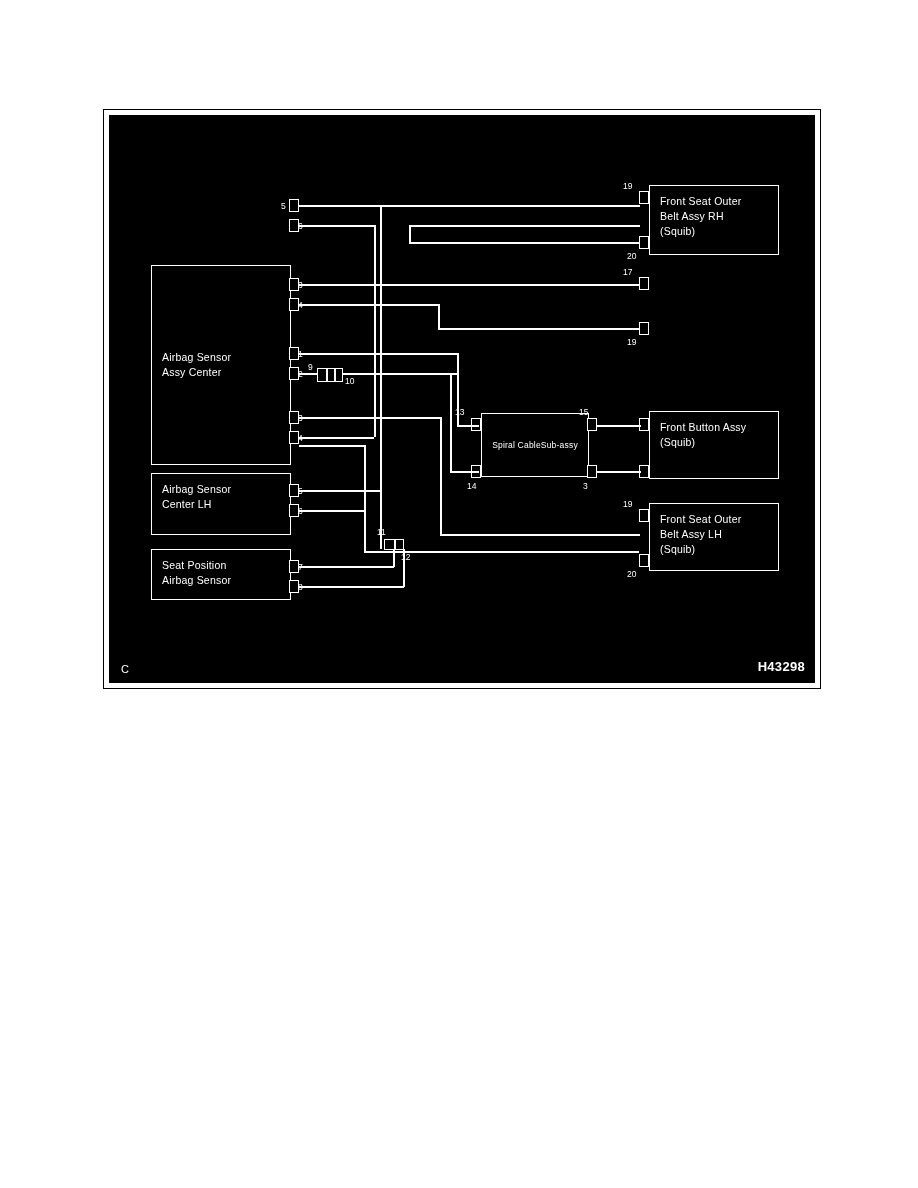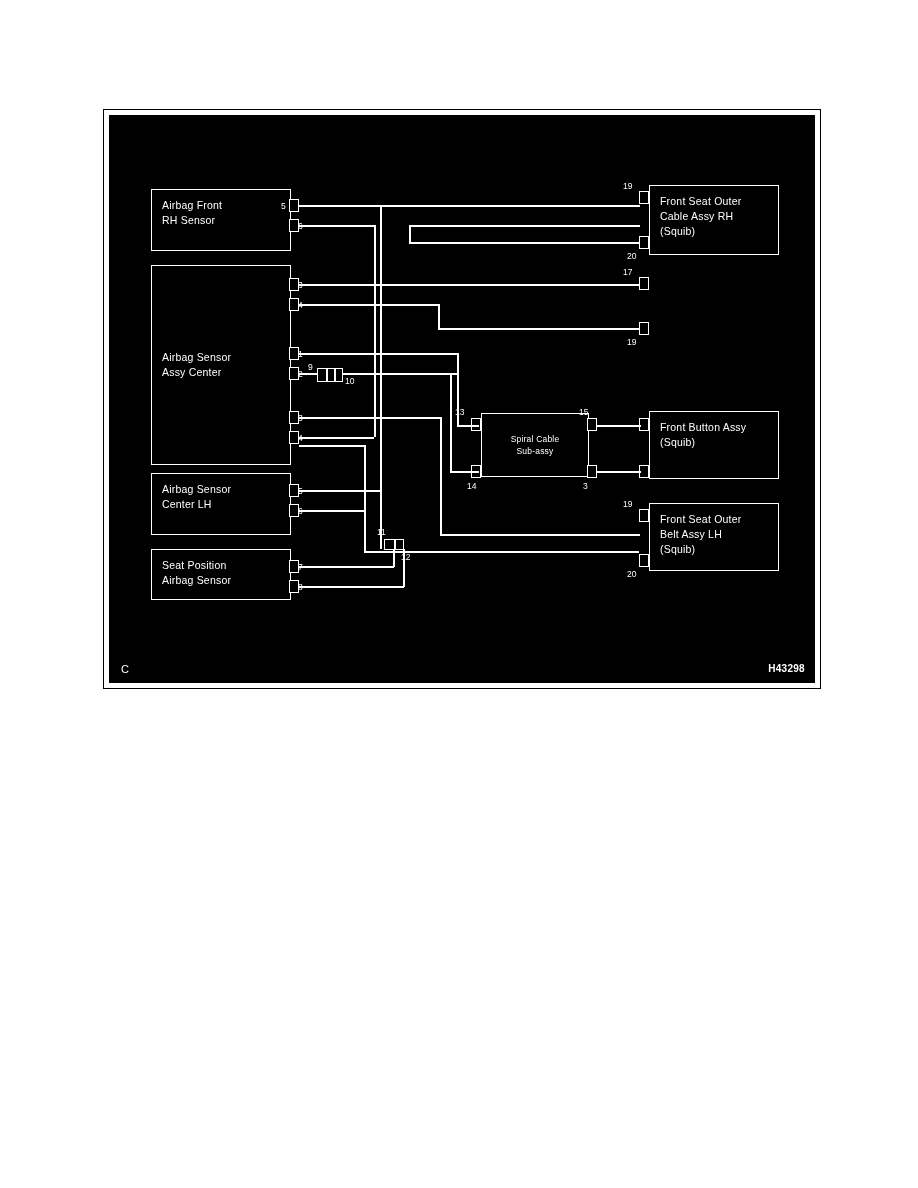--- a/index.html
+++ b/index.html
@@ -101,36 +101,32 @@
   }
 
   .corner-letter {
     position: absolute;
     color: #ffffff;
     font-size: 11px;
   }
   .fig-code {
     position: absolute;
     color: #ffffff;
-    font-size: 10px;
+    font-size: 13px;
     font-weight: bold;
     letter-spacing: 0.3px;
   }
 </style>
 </head>
 <body>
 
 <div id="figure-outline"></div>
 
 <div id="figure">
 
-  <div class="node" style="left:42px; top:74px; width:140px; height:62px;">
-    <span class="line">Airbag Front</span>
-    <span class="line">RH Sensor</span>
-  </div>
   <div class="pin-box" style="left:180px; top:84px;"></div>
   <div class="pin-label" style="left:172px; top:86px;">5</div>
   <div class="pin-box" style="left:180px; top:104px;"></div>
   <div class="pin-label" style="left:189px; top:106px;">6</div>
 
   <div class="node" style="left:42px; top:150px; width:140px; height:200px; display:flex; flex-direction:column; justify-content:center;">
     <span class="line">Airbag Sensor</span>
     <span class="line">Assy Center</span>
   </div>
   <div class="pin-box" style="left:180px; top:163px;"></div>
@@ -159,36 +155,36 @@
 
   <div class="node" style="left:42px; top:434px; width:140px; height:51px;">
     <span class="line">Seat Position</span>
     <span class="line">Airbag Sensor</span>
   </div>
   <div class="pin-box" style="left:180px; top:445px;"></div>
   <div class="pin-label" style="left:189px; top:447px;">7</div>
   <div class="pin-box" style="left:180px; top:465px;"></div>
   <div class="pin-label" style="left:189px; top:467px;">8</div>
 
-  <div class="node center-text" style="left:372px; top:298px; width:108px; height:64px; flex-direction:column;">
+  <div class="node center-text" style="left:372px; top:298px; width:108px; height:64px; flex-direction:row;">
     <span class="line">Spiral Cable</span>
     <span class="line">Sub-assy</span>
   </div>
   <div class="pin-box" style="left:362px; top:303px;"></div>
   <div class="pin-label" style="left:346px; top:292px;">13</div>
   <div class="pin-box" style="left:362px; top:350px;"></div>
   <div class="pin-label" style="left:358px; top:366px;">14</div>
   <div class="pin-box" style="left:478px; top:303px;"></div>
   <div class="pin-label" style="left:470px; top:292px;">15</div>
   <div class="pin-box" style="left:478px; top:350px;"></div>
   <div class="pin-label" style="left:474px; top:366px;">3</div>
 
   <div class="node" style="left:540px; top:70px; width:130px; height:70px;">
     <span class="line">Front Seat Outer</span>
-    <span class="line">Cable Assy RH</span>
+    <span class="line">Belt Assy RH</span>
     <span class="line">(Squib)</span>
   </div>
   <div class="pin-box" style="left:530px; top:76px;"></div>
   <div class="pin-label" style="left:514px; top:66px;">19</div>
   <div class="pin-box" style="left:530px; top:121px;"></div>
   <div class="pin-label" style="left:518px; top:136px;">20</div>
 
   <div class="pin-box" style="left:530px; top:162px;"></div>
   <div class="pin-label" style="left:514px; top:152px;">17</div>
   <div class="pin-box" style="left:530px; top:207px;"></div>

